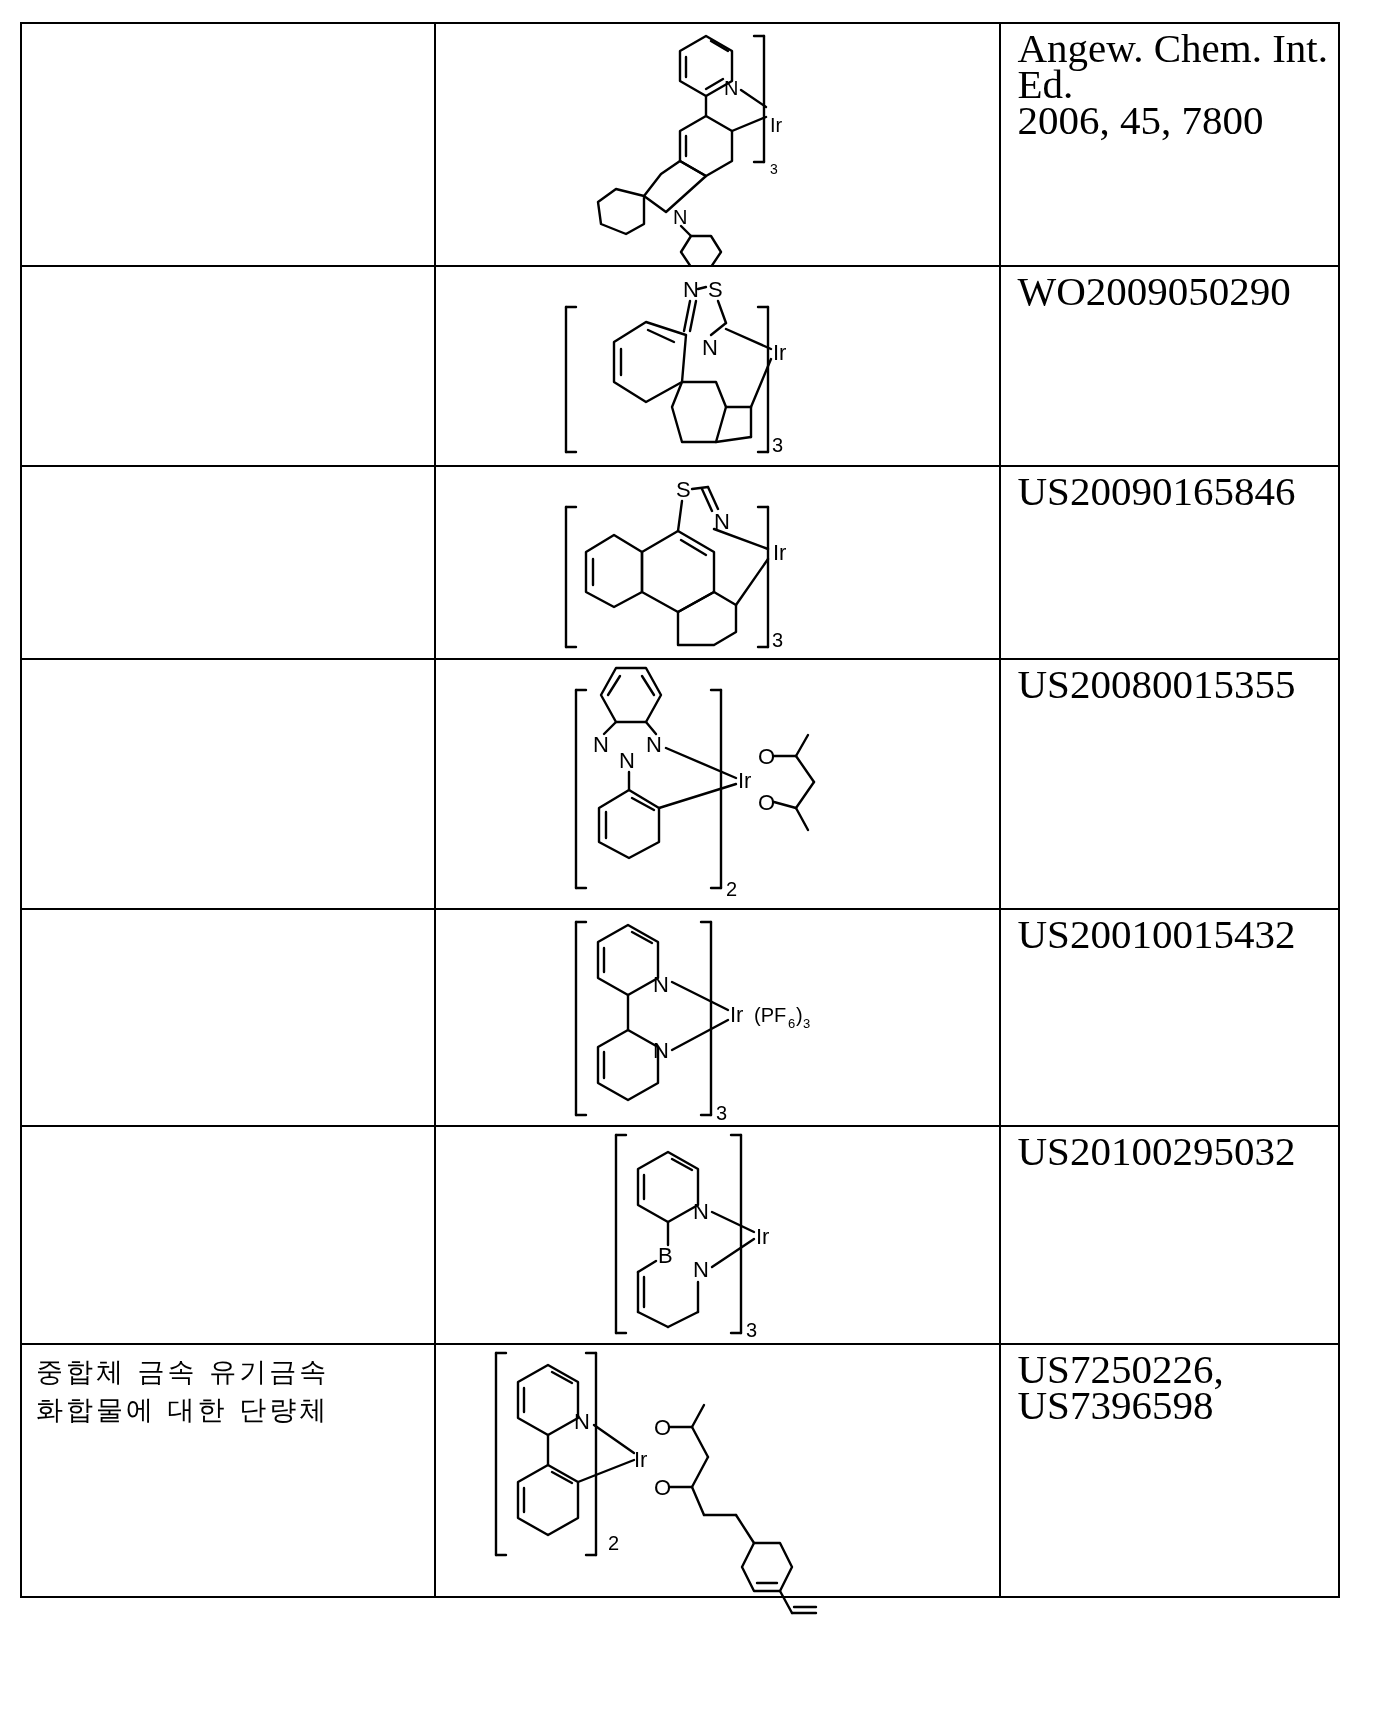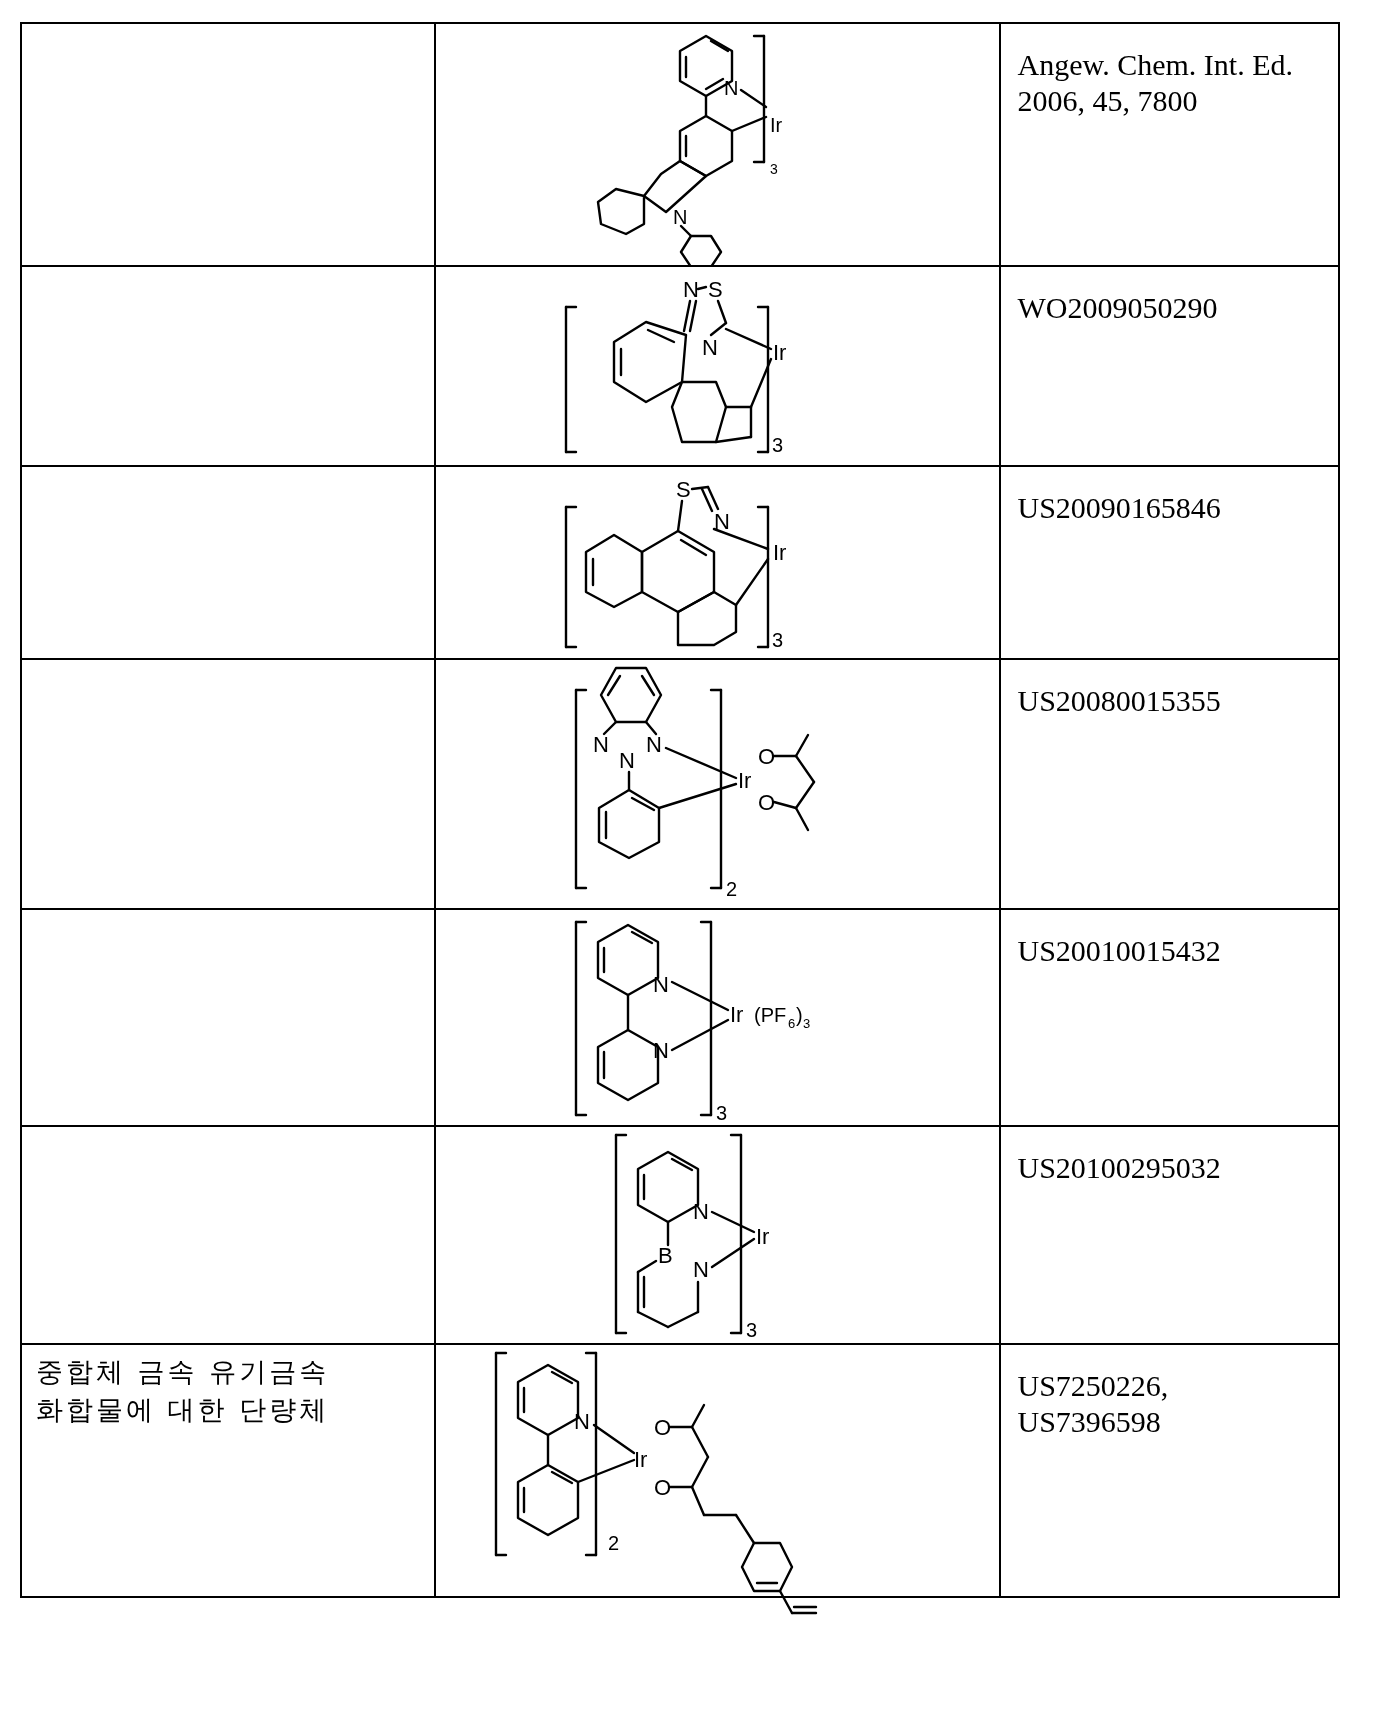--- a/index.html
+++ b/index.html
@@ -2,21 +2,21 @@
 <html><head>
 <meta charset="utf-8">
 <style>
   html, body { margin: 0; padding: 0; background: #ffffff; }
   body { width: 1381px; height: 1715px; position: relative; overflow: hidden; font-family: "Liberation Serif", "DejaVu Serif", serif; color: #000; }
   .tbl { position: absolute; left: 20px; top: 22px; width: 1320px; border-collapse: collapse; table-layout: fixed; }
   .tbl td { border: 2px solid #000; vertical-align: top; padding: 0; }
   .c1 { width: 413px; }
   .c2 { width: 565px; }
   .c3 { width: 338px; }
-  .ref { font-size: 30px; line-height: 36px; padding: 6px 0 0 16px; white-space: pre-line; margin-top: 17px; }
+  .ref { font-size: 41px; line-height: 36px; padding: 6px 0 0 16px; white-space: pre-line; }
   .cat { font-family: "DejaVu Sans", sans-serif; font-size: 27px; line-height: 38px; padding: 8px 0 0 14px; letter-spacing: 3px; white-space: pre-line; }
   .struct { position: relative; width: 100%; height: 100%; }
   .struct svg { position: absolute; left: 0; top: 0; }
   svg text { font-family: "Liberation Sans", "DejaVu Sans", sans-serif; fill: #000; }
   svg .b { stroke: #000; stroke-width: 2.4; fill: none; stroke-linecap: round; stroke-linejoin: round; }
 </style>
 </head>
 <body>
 
 <table class="tbl">

